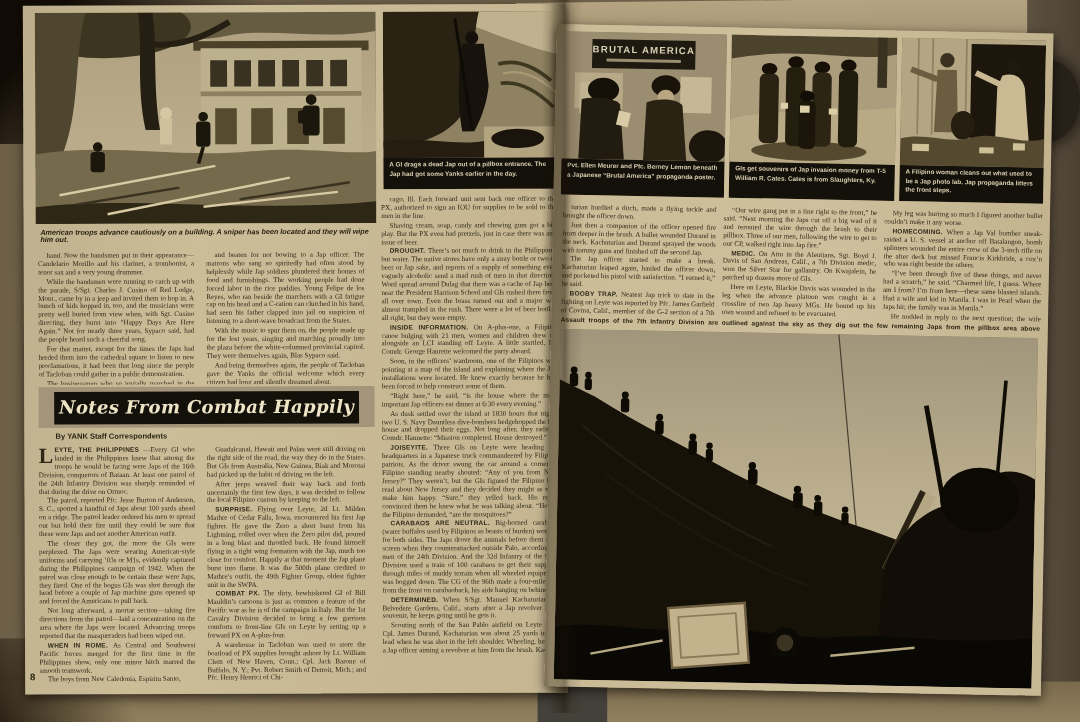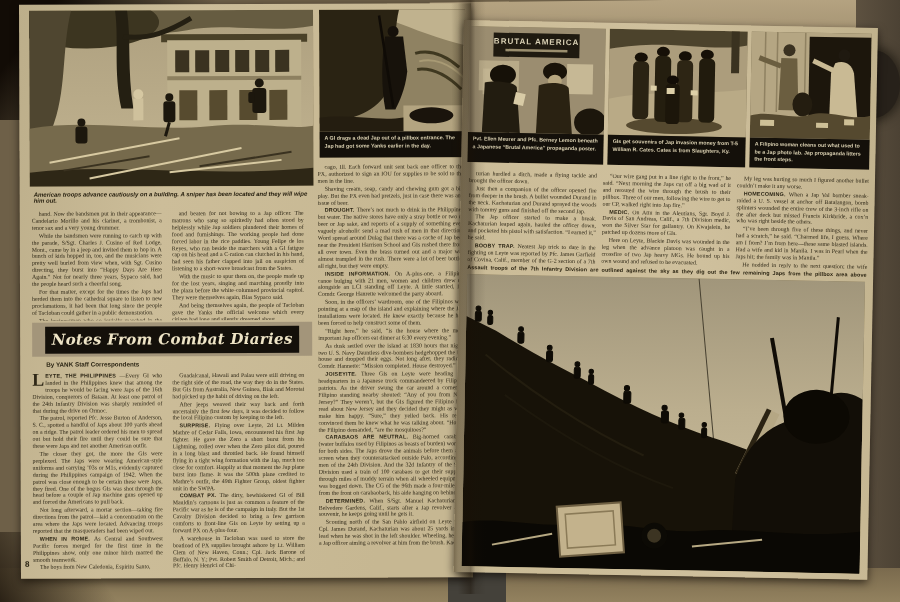--- a/index.html
+++ b/index.html
@@ -154,21 +154,21 @@
           <p class="para">For that matter, except for the times the Japs had herded them into the cathedral square to listen to new proclamations, it had been that long since the people of Tacloban could gather in a public demonstration.</p>
           <p class="para">The businessmen who so jovially marched in the vanguard knew what it was like to be kicked</p>
         </div>
       <div class="col colB">
           <p class="para">and beaten for not bowing to a Jap officer. The matrons who sang so spiritedly had often stood by helplessly while Jap soldiers plundered their homes of food and furnishings. The working people had done forced labor in the rice paddies. Young Felipe de los Reyes, who ran beside the marchers with a GI fatigue cap on his head and a C-ration can clutched in his hand, had seen his father clapped into jail on suspicion of listening to a short-wave broadcast from the States.</p>
           <p class="para">With the music to spur them on, the people made up for the lost years, singing and marching proudly into the plaza before the white-columned provincial capitol. They were themselves again, Blas Sypaco said.</p>
           <p class="para">And being themselves again, the people of Tacloban gave the Yanks the official welcome which every citizen had long and silently dreamed about.</p>
         </div>
 
       <div class="banner-strip">
-        <div class="banner">Notes From Combat Diaries</div>
+        <div class="banner">Notes From Combat Happily</div>
       </div>
       <div class="byline">By YANK Staff Correspondents</div>
 
       <div class="col colC">
           <p class="para nofirst"><span class="dropcap">L</span><span class="lead">EYTE, THE PHILIPPINES </span>—Every GI who landed in the Philippines knew that among the troops he would be facing were Japs of the 16th Division, conquerors of Bataan. At least one patrol of the 24th Infantry Division was sharply reminded of that during the drive on Ormoc.</p>
           <p class="para">The patrol, reported Pfc. Jesse Burton of Anderson, S. C., spotted a handful of Japs about 100 yards ahead on a ridge. The patrol leader ordered his men to spread out but hold their fire until they could be sure that these were Japs and not another American outfit.</p>
           <p class="para">The closer they got, the more the GIs were perplexed. The Japs were wearing American-style uniforms and carrying ’03s or M1s, evidently captured during the Philippines campaign of 1942. When the patrol was close enough to be certain these were Japs, they fired. One of the bogus GIs was shot through the head before a couple of Jap machine guns opened up and forced the Americans to pull back.</p>
           <p class="para">Not long afterward, a mortar section—taking fire directions from the patrol—laid a concentration on the area where the Japs were located. Advancing troops reported that the masqueraders had been wiped out.</p>
           <p class="para"><span class="lead">WHEN IN ROME. </span>As Central and Southwest Pacific forces merged for the first time in the Philippines show, only one minor hitch marred the smooth teamwork.</p>
           <p class="para">The boys from New Caledonia, Espiritu Santo,</p>

